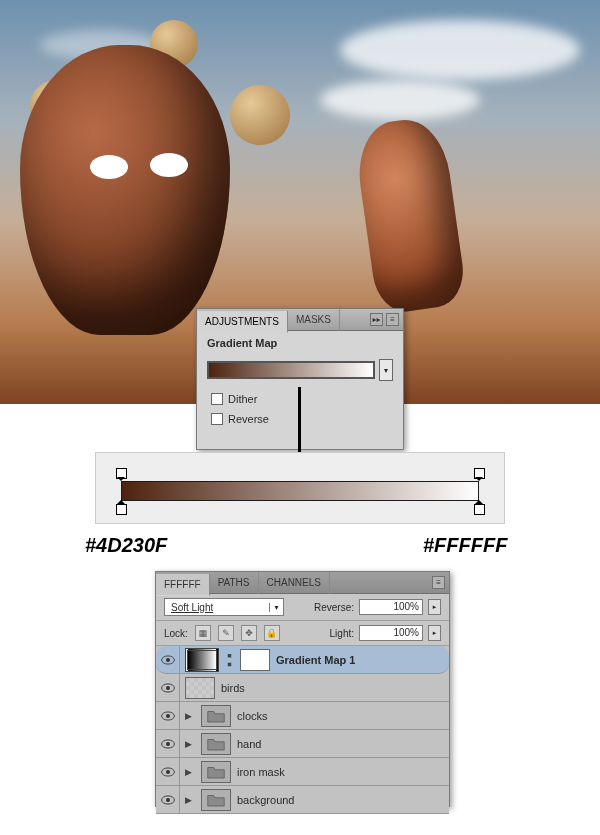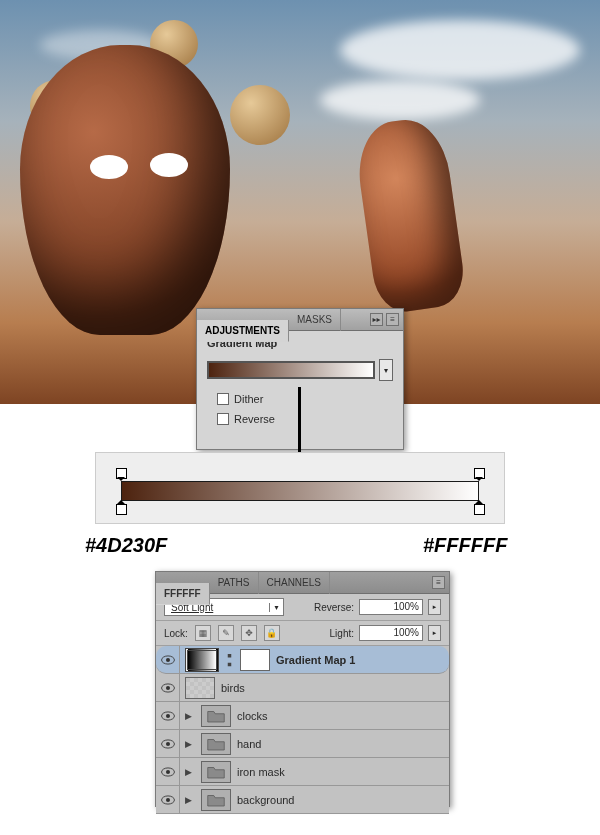--- a/index.html
+++ b/index.html
@@ -40,38 +40,38 @@
 }
 .adj-panel { left:196px; top:308px; width:208px; height:142px; }
 .panel-tabs {
   height:22px; background:linear-gradient(#bcbcbc,#a1a1a1);
   border-bottom:1px solid #6f6f6f; display:flex; align-items:center;
 }
 .tab {
   height:22px; line-height:22px; padding:0 8px; font-size:10px; color:#393939;
   border-right:1px solid #8a8a8a;
 }
-.tab.active { background:#d4d4d4; font-weight:bold; color:#000; border-bottom:1px solid #d4d4d4; position:relative; top:11px;}
+.tab.active { background:#d4d4d4; font-weight:normal; color:#000; border-bottom:1px solid #d4d4d4; position:relative; top:2px;}
 .panel-icons { margin-left:auto; display:flex; gap:3px; padding-right:4px;}
 .ico {
   width:13px; height:13px; background:#b4b4b4; border:1px solid #717171;
   font-size:8px; line-height:11px; text-align:center; color:#333;
 }
 .adj-body { padding:6px 10px; }
 .adj-title { font-weight:bold; font-size:11px; margin-bottom:10px; }
 .grad-row { display:flex; gap:4px; align-items:center; margin-bottom:12px;}
 .grad-preview {
   flex:1; height:18px; border:2px solid #555;
   background: linear-gradient(to right, #4D230F, #ffffff);
 }
 .drop-btn {
   width:14px; height:22px; border:1px solid #666; background:#e8e8e8;
   display:flex; align-items:center; justify-content:center; font-size:8px;
 }
-.chk-row { display:flex; align-items:center; gap:5px; font-size:11px; margin-bottom:8px; margin-left:10px;}
+.chk-row { display:flex; align-items:center; gap:5px; font-size:11px; margin-bottom:8px; margin-left:4px;}
 .chk { width:12px; height:12px; border:1px solid #666; background:#fff; }
 
 
 .arrow-shaft { position:absolute; left:298px; top:387px; width:3px; height:90px; background:#000;}
 .arrow-head { position:absolute; left:290px; top:470px; width:0; height:0;
   border-left:10px solid transparent; border-right:10px solid transparent; border-top:16px solid #000;}
 
 
 .grad-editor {
   position:absolute; left:95px; top:452px; width:410px; height:72px;

